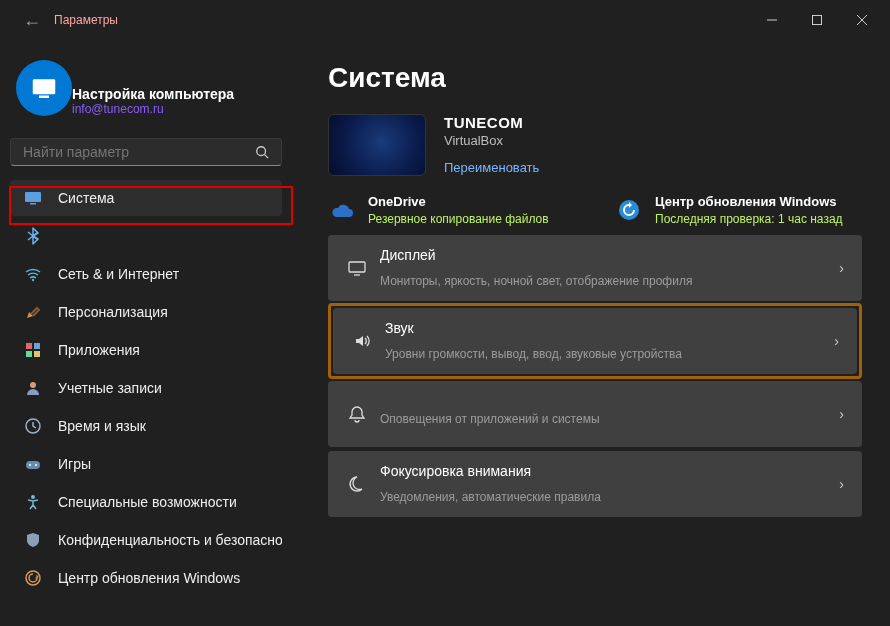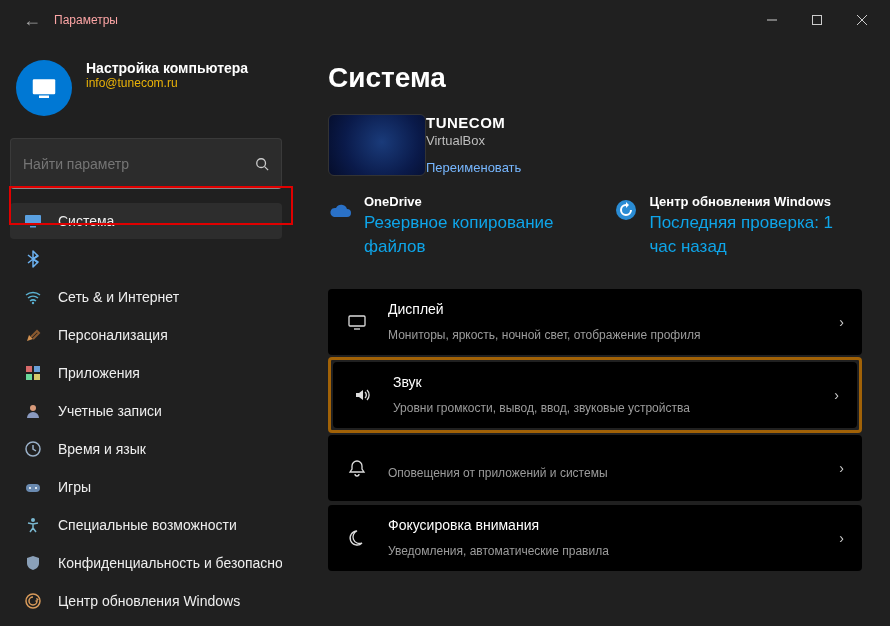--- a/index.html
+++ b/index.html
@@ -5,47 +5,47 @@
 *{margin:0;padding:0;box-sizing:border-box;font-family:"Segoe UI",sans-serif}
 body{background:#202020;color:#fff;width:890px;height:626px;overflow:hidden;user-select:none}
 .titlebar{display:flex;align-items:center;height:40px;padding:0 6px 0 18px}
 .titlebar .back{color:#a0a0a0;font-size:18px;width:28px;display:flex;align-items:center;justify-content:center}
 .titlebar .title{font-size:12px;color:#fca5a5;margin-left:8px}
 .titlebar .spacer{flex:1}
 .winbtn{width:45px;height:32px;display:flex;align-items:center;justify-content:center;color:#ccc}
 .winbtn svg{width:10px;height:10px}
 .app{display:flex;height:calc(100% - 40px)}
 .sidebar{width:292px;padding:10px 10px 0 10px;display:flex;flex-direction:column;gap:0;overflow:hidden}
-.user{display:flex;align-items:flex-start;gap:14px;padding:10px 6px 18px 6px}
+.user{display:flex;align-items:flex-end;padding:10px 6px 18px 6px}
 .avatar{width:56px;height:56px;border-radius:50%;background:#0078d4;display:flex;align-items:center;justify-content:center}
 .avatar svg{width:30px;height:30px;fill:#fff}
 .user .name{font-size:14px;font-weight:600}
-.user .mail{font-size:12px;color:#eab308}
-.search{background:#2c2c2c;border:1px solid #3a3a3a;border-bottom:1px solid #888;border-radius:4px;height:51px;display:flex;align-items:center;padding:0 12px;margin:4px 0 14px 0}
+.user .mail{font-size:12px;color:#8b5cf6}
+.search{background:#2c2c2c;border:1px solid #3a3a3a;border-bottom:1px solid #888;border-radius:4px;height:28px;display:flex;align-items:center;padding:0 12px;margin:4px 0 14px 0}
 .search input{flex:1;background:none;border:none;outline:none;color:#ccc;font-size:14px}
 .search .sicon{color:#ccc;font-size:14px}
 .nav{display:flex;flex-direction:column;gap:2px}
 .nav-item{display:flex;align-items:center;gap:16px;height:36px;padding:0 14px;border-radius:4px;font-size:14px;color:#eee;white-space:nowrap;overflow:hidden}
 .nav-item.active{background:#2d2d2d}
 .nav-item .nicon{width:18px;height:18px;display:flex;align-items:center;justify-content:center}
 .hl-red{position:absolute;border:2px solid #e00000;pointer-events:none}
 .main{flex:1;padding:22px 28px 0 36px;overflow:hidden;display:flex;flex-direction:column;position:relative}
 .main h1{font-size:28px;font-weight:600;margin-bottom:20px}
-.device{display:flex;margin-bottom:18px}
+.device{display:flex;gap:18px;margin-bottom:18px}
 .thumb{width:98px;height:62px;border-radius:6px;background:radial-gradient(circle at 55% 45%,#1a3b7a 0%,#0a1a4a 60%,#050d2a 100%);border:1px solid #333}
 .device .dname{font-size:15px;font-weight:600;letter-spacing:.5px}
 .device .dsub{font-size:13px;color:#bdbdbd;margin-top:2px}
 .device .dlink{font-size:13px;color:#77b7ff;margin-top:12px;display:inline-block}
-.statusrow{display:flex;gap:40px;margin-bottom:30px}
+.statusrow{display:flex;gap:40px;margin-bottom:7px}
 .status{display:flex;gap:12px;flex:1}
 .sicon-wrap{width:28px;height:28px;display:flex;align-items:center;justify-content:center;margin-top:2px}
 .status .st{font-size:13px;font-weight:600}
-.status .sd{font-size:17px;color:#0ea5e9;line-height:1.4;margin-top:2px}
+.status .sd{font-size:12px;color:#bef264;line-height:1.4;margin-top:2px}
 .cards{display:flex;flex-direction:column;gap:4px}
-.card{background:#000000;border-radius:4px;height:66px;display:flex;align-items:center;padding:0 18px;gap:20px}
+.card{background:#404040;border-radius:4px;height:66px;display:flex;align-items:center;padding:0 18px;gap:12px}
 .card .cicon{width:22px;display:flex;align-items:center;justify-content:center;color:#ddd}
 .card .ct{flex:1}
 .card .ct .ctitle{font-size:14px}
 .card .ct .cdesc{font-size:12px;color:#9c9c9c;margin-top:11px}
 .card .chev{color:#ccc;font-size:14px}
 .card-hl{border:3px solid #a16207;border-radius:4px;padding:2px;margin:-2px 0}
 svg{display:block}
 </style>
 </head>
 <body>

